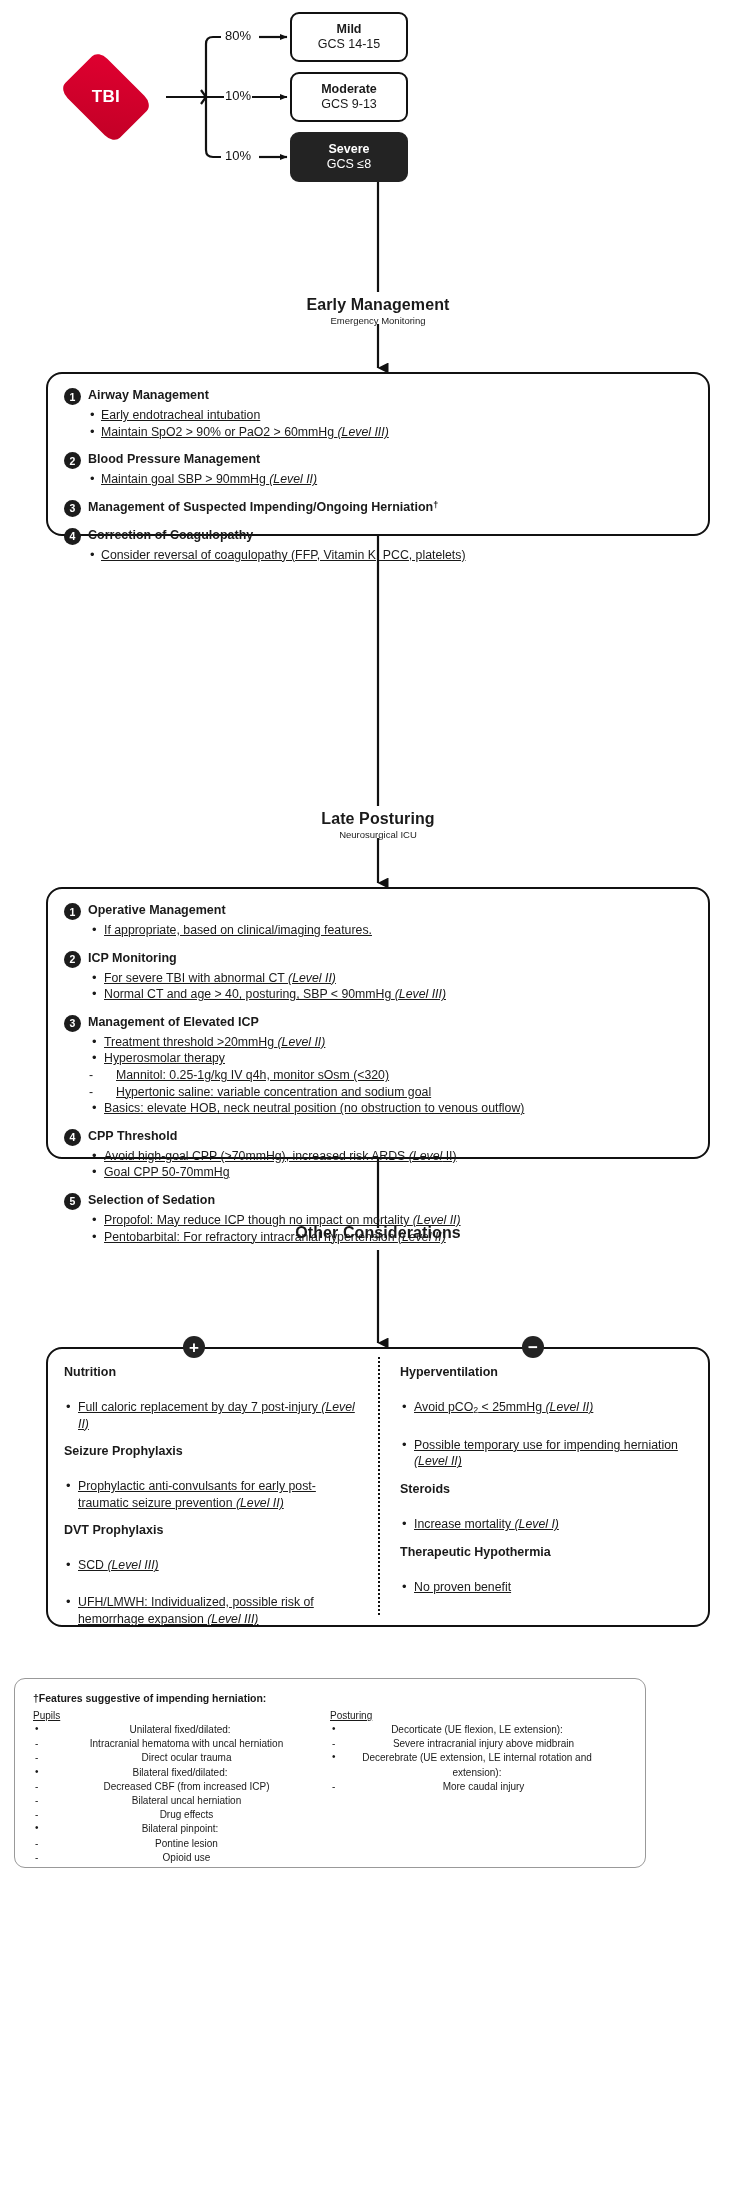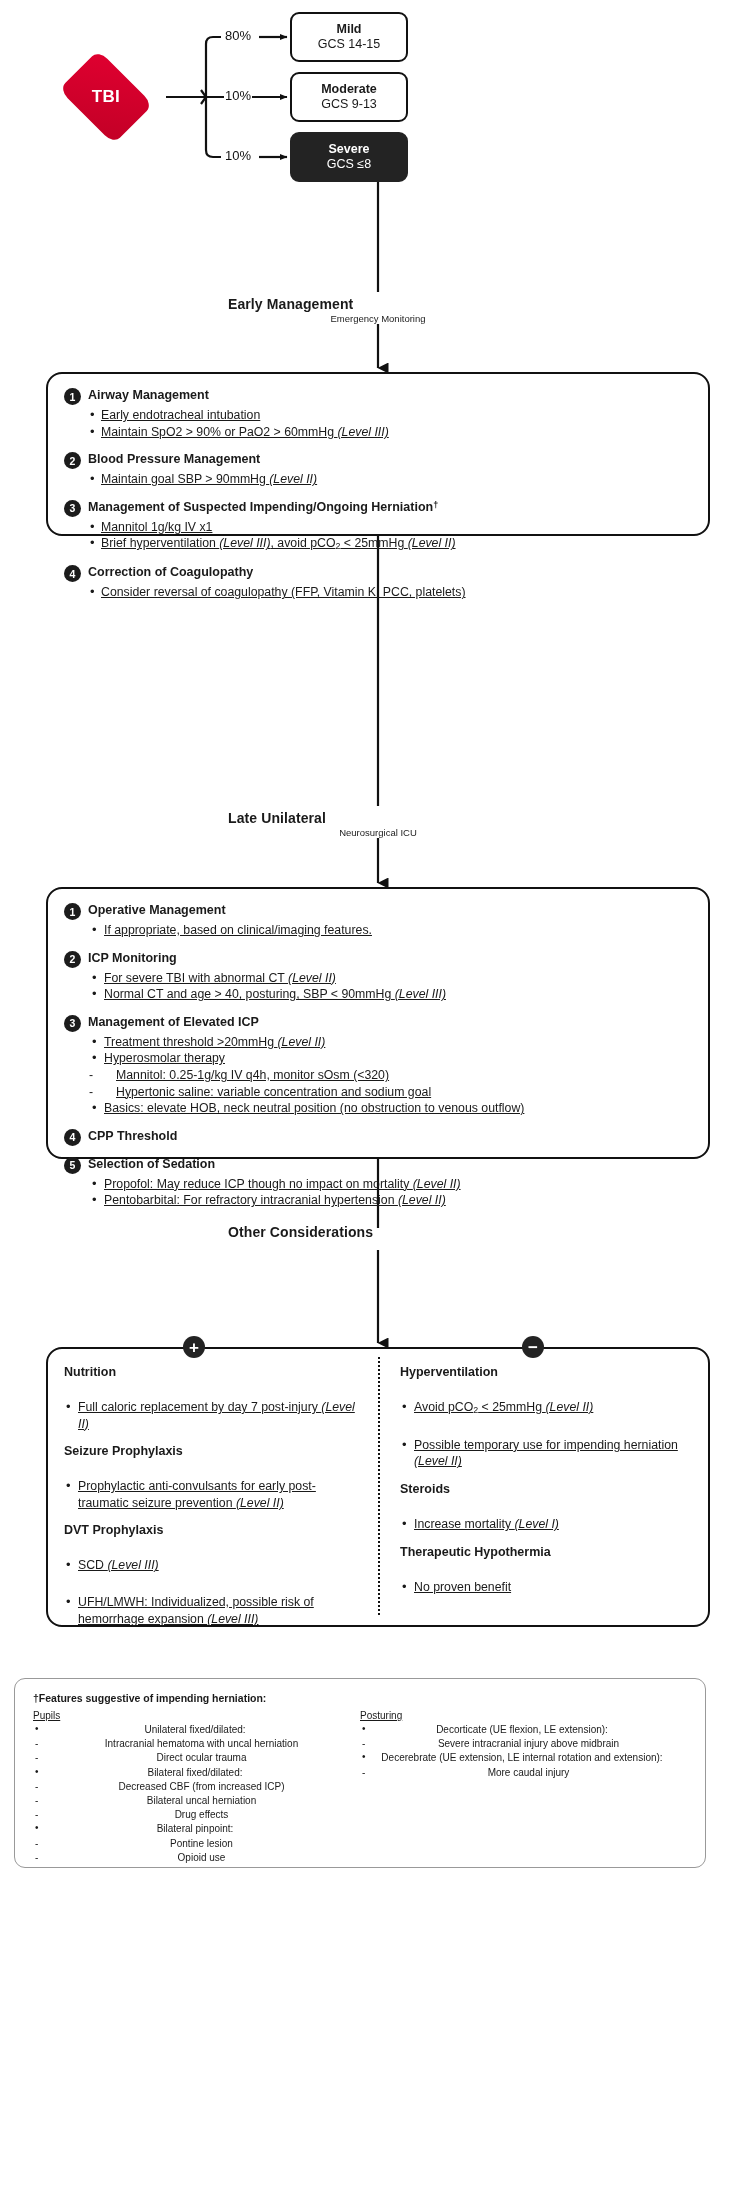--- a/index.html
+++ b/index.html
@@ -62,21 +62,21 @@
   }
 
   
   .pct {
     font-size: 13px; color: #111; background: #fff;
     padding: 0 1px;
   }
 
   
   .stage-title {
-    font-weight: bold; font-size: 14px;
+    text-align: center; font-weight: bold; font-size: 16px;
     letter-spacing: .1px;
   }
   .stage-sub {
     text-align: center; font-size: 9.5px; color: #222; margin-top: 1px;
   }
 
   
   .panel {
     border: 2.2px solid #111;
     border-radius: 16px;
@@ -151,21 +151,21 @@
   .pm-badge {
     position: absolute;
     width: 22px; height: 22px; border-radius: 50%;
     background: #232323; color: #fff;
     display: flex; align-items: center; justify-content: center;
     font-size: 17px; font-weight: bold; line-height: 1;
   }
 
   
   #foot-panel {
-    left: 14px; top: 1678px; width: 692px; height: 190px;
+    left: 14px; top: 1678px; width: 632px; height: 190px;
     border: 1.3px solid #999; border-radius: 11px;
   }
   #foot-panel .fpad { padding: 13px 18px 10px 18px; }
   .foot-title { font-weight: bold; font-size: 10.5px; margin-bottom: 6px; }
   .foot-cols { display: flex; }
   .foot-col { width: 50%; padding-right: 14px; }
   .foot-sub {
     font-size: 10px; text-decoration: underline; margin-bottom: 2px;
   }
   .flist { margin: 0; padding: 0; list-style: none; }
@@ -272,39 +272,35 @@
           </div>
           <ul class="bullets" style="margin-left: 24px;">
             <li class="b">Maintain goal SBP &gt; 90mmHg <i>(Level II)</i></li>
           </ul>
         </div>
         <div class="block">
           <div class="item">
             <span class="num-badge">3</span>
             <div class="item-head">Management of Suspected Impending/Ongoing Herniation<span class="sup">†</span></div>
           </div>
-          <ul class="bullets" style="margin-left: 24px;">
-            <li class="b">Mannitol 1g/kg IV x1</li>
-            <li class="b">Brief hyperventilation <i>(Level III)</i>, avoid pCO<span class="sub">2</span> &lt; 25mmHg <i>(Level II)</i></li>
-          </ul>
         </div>
         <div class="block">
           <div class="item">
             <span class="num-badge">4</span>
             <div class="item-head">Correction of Coagulopathy</div>
           </div>
           <ul class="bullets" style="margin-left: 24px;">
             <li class="b">Consider reversal of coagulopathy (FFP, Vitamin K, PCC, platelets)</li>
           </ul>
         </div>
       </div>
   </div>
 
   <div class="abs" style="left:228px; top:810px; width:300px;">
-    <div class="stage-title">Late Unilateral</div>
+    <div class="stage-title">Late Posturing</div>
     <div class="stage-sub">Neurosurgical ICU</div>
   </div>
 
   <div class="abs panel" id="late-panel">
     <div class="inner" id="late-inner">
         <div class="block">
           <div class="item">
             <span class="num-badge">1</span>
             <div class="item-head">Operative Management</div>
           </div>
@@ -333,20 +329,24 @@
             <li class="d">Mannitol: 0.25-1g/kg IV q4h, monitor sOsm (&lt;320)</li>
             <li class="d">Hypertonic saline: variable concentration and sodium goal</li>
             <li class="b">Basics: elevate HOB, neck neutral position (no obstruction to venous outflow)</li>
           </ul>
         </div>
         <div class="block">
           <div class="item">
             <span class="num-badge">4</span>
             <div class="item-head">CPP Threshold</div>
           </div>
+          <ul class="bullets" style="margin-left: 24px;">
+            <li class="b">Avoid high-goal CPP (&gt;70mmHg), increased risk ARDS <i>(Level</i> II)</li>
+            <li class="b">Goal CPP 50-70mmHg</li>
+          </ul>
         </div>
         <div class="block">
           <div class="item">
             <span class="num-badge">5</span>
             <div class="item-head">Selection of Sedation</div>
           </div>
           <ul class="bullets" style="margin-left: 24px;">
             <li class="b">Propofol: May reduce ICP though no impact on mortality <i>(Level II)</i></li>
             <li class="b">Pentobarbital: For refractory intracranial hypertension <i>(Level II)</i></li>
           </ul>

